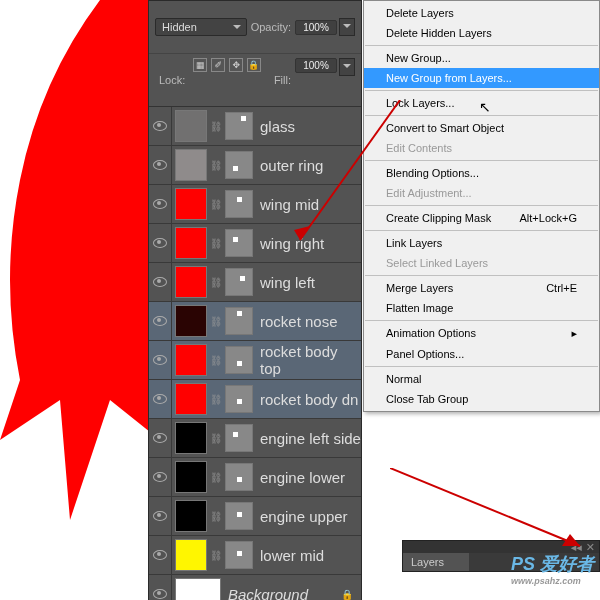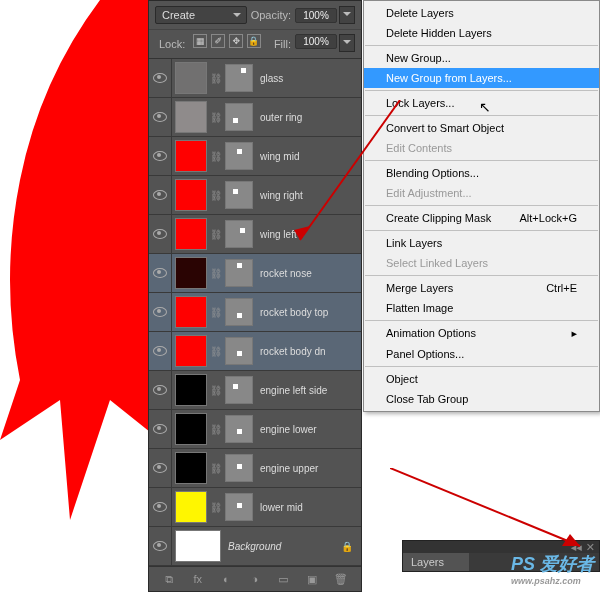--- a/index.html
+++ b/index.html
@@ -1,39 +1,39 @@
 <!DOCTYPE html>
 <html><head>
 <meta charset="utf-8">
 <style>
 body{margin:0;font-family:Tahoma,Arial,sans-serif;font-size:11px;color:#ccc;width:600px;height:600px;overflow:hidden;background:#fff;position:relative}
 .bg-shape{position:absolute;top:0;left:0;width:160px;height:560px;z-index:0}
 .panel{position:absolute;left:148px;top:0;width:212px;background:#535353;border:1px solid #2a2a2a;z-index:2}
 .toolbar{display:flex;align-items:center;padding:4px 6px;border-bottom:1px solid #444}
 .select{background:#434343;border:1px solid #2a2a2a;padding:2px 6px;border-radius:2px;color:#ddd;flex:1;position:relative;font-size:11px}
 .select::after{content:'';position:absolute;right:5px;top:6px;border:4px solid transparent;border-top-color:#bbb}
-.label{color:#bbb;margin:4px 4px}
+.label{color:#bbb;margin:16px 4px}
 .pct-box{background:#404040;border:1px solid #333;padding:1px 4px;color:#eee;width:32px;text-align:center;font-size:10px;border-radius:2px}
 .drop-btn{background:#434343;border:1px solid #2a2a2a;width:14px;height:16px;margin-left:2px;position:relative}
 .drop-btn::after{content:'';position:absolute;left:3px;top:5px;border:4px solid transparent;border-top-color:#bbb}
 .toolbar2{display:flex;align-items:flex-start;padding:4px 6px;border-bottom:1px solid #333}
 .lock-icons{display:flex;gap:4px;margin:0 4px}
 .lock-icons span{width:12px;height:12px;border:1px solid #888;background:#555;font-size:9px;display:flex;align-items:center;justify-content:center;color:#ccc}
 .layers{max-height:480px;overflow:hidden}
 .layer{display:flex;align-items:center;height:38px;border-bottom:1px solid #393939;background:#535353;position:relative}
 .layer.selected{background:#5a6776}
 .layer.bg{background:#535353}
 .eye{width:22px;height:38px;border-right:1px solid #393939;display:flex;align-items:center;justify-content:center}
 .eye-icon{width:12px;height:8px;border:1px solid #aaa;border-radius:50%;position:relative}
 .eye-icon::after{content:'';position:absolute;left:3px;top:1px;width:4px;height:4px;background:#aaa;border-radius:50%}
 .thumb1{width:30px;height:30px;margin:0 3px;border:1px solid #777}
 .thumb2{width:26px;height:26px;margin:0 3px;border:1px solid #777;background:#888;position:relative}
 .thumb2 .dot{width:5px;height:5px;background:#fff;position:absolute}
 .link-col{width:12px;height:30px;display:flex;align-items:center;justify-content:center;color:#999;font-size:10px}
-.layer-name{flex:1;color:#ddd;font-size:10px;padding-left:4px}
+.layer-name{flex:1;color:#ddd;font-size:15px;padding-left:4px}
 .bg-thumb{width:44px;height:30px;background:#fff;border:1px solid #777;margin:0 3px}
 .bg-lock{width:12px;margin-right:8px;color:#999;font-size:10px}
 .panel-bottom{display:flex;justify-content:space-around;padding:5px 6px;border-top:1px solid #333;background:#535353}
 .panel-bottom span{width:18px;height:14px;color:#999;font-size:11px;display:flex;align-items:center;justify-content:center}
 .menu{position:absolute;left:363px;top:0;width:235px;background:#f0f0f0;border:1px solid #8a8a8a;z-index:3;padding:2px 0;color:#000;box-shadow:2px 2px 4px rgba(0,0,0,.3)}
 .menu-item{padding:4px 22px;font-size:11px;display:flex;justify-content:space-between;white-space:nowrap}
 .menu-item.highlighted{background:#3399ff;color:#fff}
 .menu-item.disabled{color:#999}
 .menu-sep{height:1px;background:#c0c0c0;margin:2px 1px}
 .layers-tab{position:absolute;left:402px;top:540px;width:196px;background:#3a3a3a;border:1px solid #222;z-index:1}
@@ -46,21 +46,21 @@
 </style>
 </head>
 <body>
 
 <svg class="bg-shape" viewBox="0 0 160 560">
 <path d="M100 0 Q40 80 20 180 Q0 280 20 380 L0 440 L60 400 L70 520 L110 400 L160 440 L160 0 Z" fill="#ff0000"></path>
 </svg>
 
 <div class="panel">
  <div class="toolbar">
-  <div class="select">Create</div>
+  <div class="select">Hidden</div>
   <span class="label">Opacity:</span>
   <div class="pct-box">100%</div>
   <div class="drop-btn"></div>
  </div>
  <div class="toolbar2">
   <span class="label">Lock:</span>
   <div class="lock-icons">
    <span>▦</span>
    <span>✐</span>
    <span>✥</span>
@@ -278,21 +278,21 @@
  <div class="menu-sep"></div>
  <div class="menu-item">
       <span>Animation Options</span>
       <span>▸</span>
     </div>
  <div class="menu-item">
       <span>Panel Options...</span>
     </div>
  <div class="menu-sep"></div>
  <div class="menu-item">
-      <span>Object</span>
+      <span>Normal</span>
     </div>
  <div class="menu-item">
       <span>Close Tab Group</span>
     </div>
 </div>
 
 <div class="layers-tab">
  <div class="tab-top">
       <span>◂◂</span>
       <span>✕</span>

